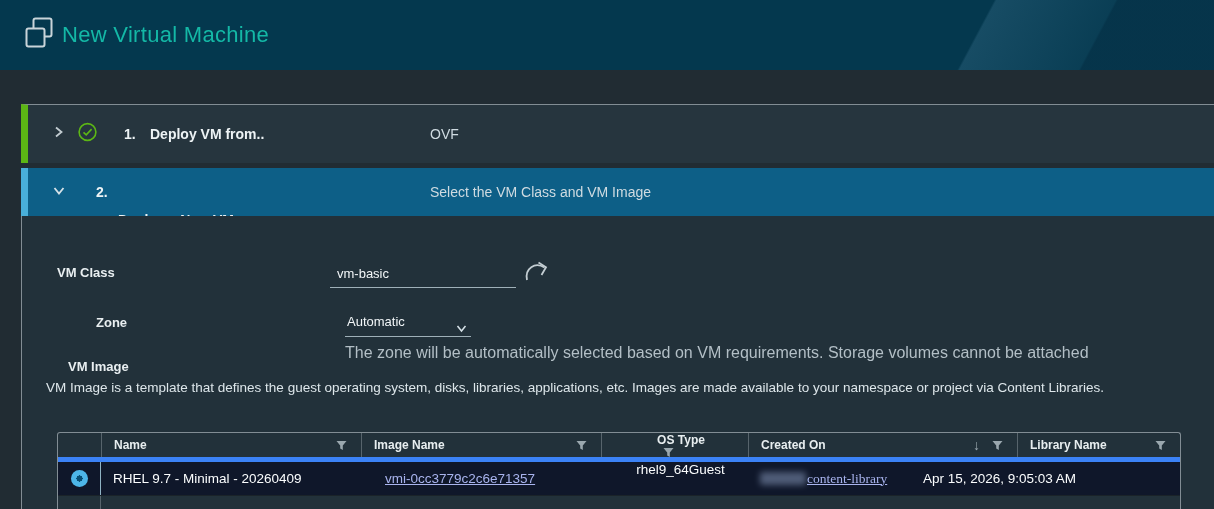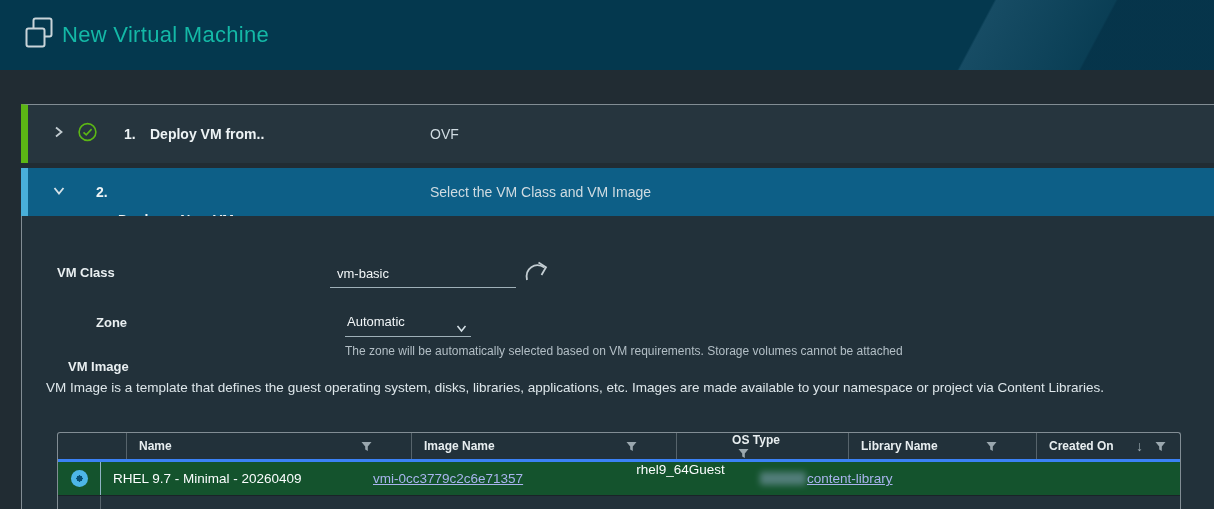--- a/index.html
+++ b/index.html
@@ -41,48 +41,48 @@
      border-bottom:1px solid #9fb0b8;}
   #vmname-field input{width:100%;height:100%;background:transparent;border:none;outline:none;
      color:#f2f6f8;font-size:13px;font-family:"Liberation Sans",sans-serif;padding:0 0 2px 7px;box-sizing:border-box;}
   #redo-btn{position:absolute;left:498px;top:42px;width:32px;height:30px;background:transparent;
      border:none;cursor:pointer;padding:0;}
   #zone-label{left:35px;top:99px;margin-left:39px;}
   #zone-select{position:absolute;left:323px;top:95px;width:126px;height:25px;
      border-bottom:1px solid #9fb0b8;cursor:pointer;}
   #zone-select .sel-text{position:absolute;left:2px;top:3px;font-size:13px;color:#f2f6f8;}
   #zone-select .sel-chev{position:absolute;right:4px;top:8px;}
-  #zone-helper{position:absolute;left:323px;top:128px;font-size:12px;color:#b3bfc6;}
+  #zone-helper{position:absolute;left:323px;top:128px;font-size:16px;color:#b3bfc6;}
   #vmimage-label{left:46px;top:143px;}
   #vmimage-desc{position:absolute;left:24px;top:161px;width:1106px;font-size:13.5px;
      line-height:21.5px;color:#dde6ea;}
 
   
   #grid{position:absolute;left:35px;top:216px;width:1124px;height:140px;box-sizing:border-box;
      border:1px solid #828d94;border-bottom:none;border-radius:3px 3px 0 0;overflow:hidden;}
   .g-row{display:flex;width:100%;box-sizing:border-box;}
-  #g-head{height:29px;border-bottom:3px solid #3b82f6;gap:25px;}
+  #g-head{height:29px;border-bottom:5px solid #3b82f6;}
   .h-cell{position:relative;height:100%;box-sizing:border-box;display:flex;align-items:center;}
   .h-cell + .h-cell{border-left:1px solid #57646c;}
   .h-label{font-size:12px;font-weight:700;color:#e8eef0;padding-left:12px;cursor:pointer;}
   .h-spacer{flex:1;}
   .funnel{margin-right:14px;cursor:pointer;display:flex;}
   .sort-arrow{margin-right:12px;color:#9aa7ae;font-size:14px;line-height:1;cursor:pointer;}
   .c0{width:43px;} .c1{width:260px;} .c2{width:240px;} .c3{width:147px;flex-direction:column;} .c4{width:163px;} .c5{flex:1;}
 
-  #g-row-sel{height:33px;background:#14532d;cursor:pointer;}
+  #g-row-sel{height:33px;background:#0f172a;cursor:pointer;justify-content:center;}
   .d-cell{height:100%;box-sizing:border-box;display:flex;align-items:center;font-size:13.5px;color:#fbfdfe;}
   .d-cell.c0{justify-content:center;border-right:1px solid #8fb3c4;}
   .d-text{padding-left:12px;}
   .radio{width:17px;height:17px;border-radius:50%;cursor:pointer;
      background:radial-gradient(circle,#084f74 0 3px,#4db6e8 3.2px 100%);}
-  a.cell-link{color:#a9b4ee;text-decoration:underline;margin-left:12px;}
+  a.cell-link{color:#a9b4ee;text-decoration:underline;margin-left:24px;}
   .redact{display:inline-block;width:46px;height:13px;margin:0 1px 0 12px;border-radius:2px;
      background:#9db1d6;opacity:.45;filter:blur(3px);}
-  .redact + a.cell-link{margin-left:0;}
+  .redact + a.cell-link{margin-left:0;font-family:Liberation Serif, serif;}
   #g-row-next{height:22px;background:#22313a;border-top:1px solid #1a2329;}
   #g-row-next .c0{border-right:1px solid #57646c;height:100%;box-sizing:border-box;}
 </style>
 </head>
 <body>
 
 <div id="screen">
 
   <div id="titlebar">
     <span class="vm-icon">
@@ -177,33 +177,33 @@
         </div>
         <div class="h-cell c3">
           <span class="h-label">OS Type</span>
           <span class="h-spacer"></span>
           <span class="funnel">
             <svg width="11" height="11" viewBox="0 0 11 11">
                 <path d="M0.5 1 H10.5 L6.8 5.4 V10 L4.2 8.4 V5.4 Z" fill="#9aa7ae"></path>
               </svg>
           </span>
         </div>
+        <div class="h-cell c5">
+          <span class="h-label">Created On</span>
+          <span class="h-spacer"></span>
+          <span class="sort-arrow">↓</span>
+          <span class="funnel">
+            <svg width="11" height="11" viewBox="0 0 11 11">
+                <path d="M0.5 1 H10.5 L6.8 5.4 V10 L4.2 8.4 V5.4 Z" fill="#9aa7ae"></path>
+              </svg>
+          </span>
+        </div>
         <div class="h-cell c4">
           <span class="h-label">Library Name</span>
           <span class="h-spacer"></span>
-          <span class="funnel">
-            <svg width="11" height="11" viewBox="0 0 11 11">
-                <path d="M0.5 1 H10.5 L6.8 5.4 V10 L4.2 8.4 V5.4 Z" fill="#9aa7ae"></path>
-              </svg>
-          </span>
-        </div>
-        <div class="h-cell c5">
-          <span class="h-label">Created On</span>
-          <span class="h-spacer"></span>
-          <span class="sort-arrow">↓</span>
           <span class="funnel">
             <svg width="11" height="11" viewBox="0 0 11 11">
                 <path d="M0.5 1 H10.5 L6.8 5.4 V10 L4.2 8.4 V5.4 Z" fill="#9aa7ae"></path>
               </svg>
           </span>
         </div>
       </div>
 
       <div id="g-row-sel" class="g-row">
         <div class="d-cell c0">
@@ -215,20 +215,23 @@
         <div class="d-cell c2">
           <a class="cell-link" href="#">vmi-0cc3779c2c6e71357</a>
         </div>
         <div class="d-cell c3">
           <span class="d-text">rhel9_64Guest</span>
         </div>
         <div class="d-cell c4">
           <span class="redact"></span>
             <a class="cell-link" href="#">content-library</a>
         </div>
+        <div class="d-cell c5">
+          <span class="d-text">Apr 15, 2026, 9:05:03 AM</span>
+        </div>
       </div>
 
       <div id="g-row-next" class="g-row">
         <div class="c0"></div>
       </div>
 
     </div>
   </div>
 
 </div>

